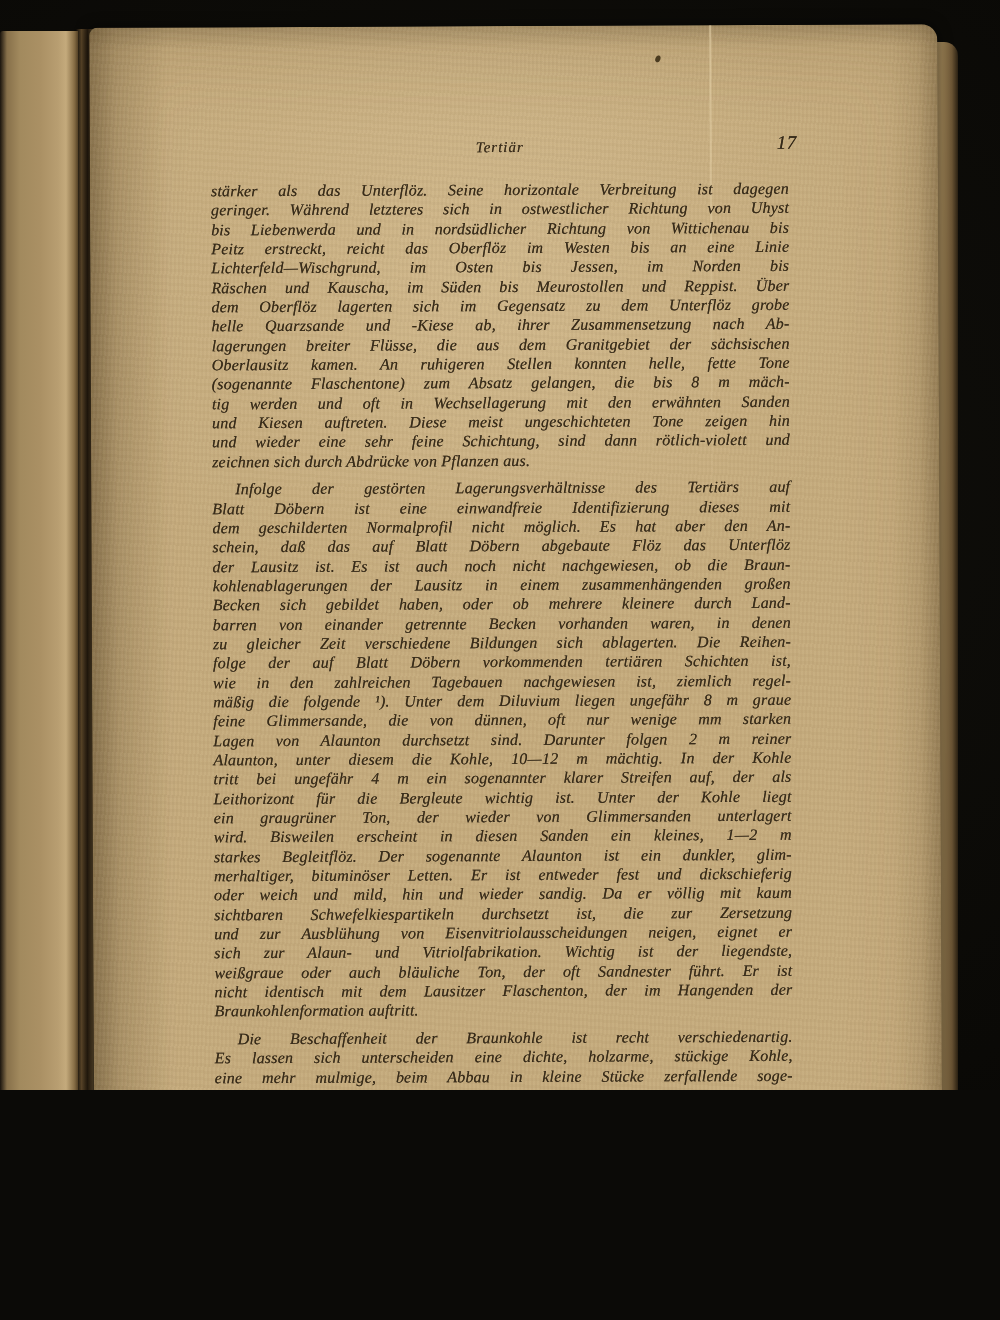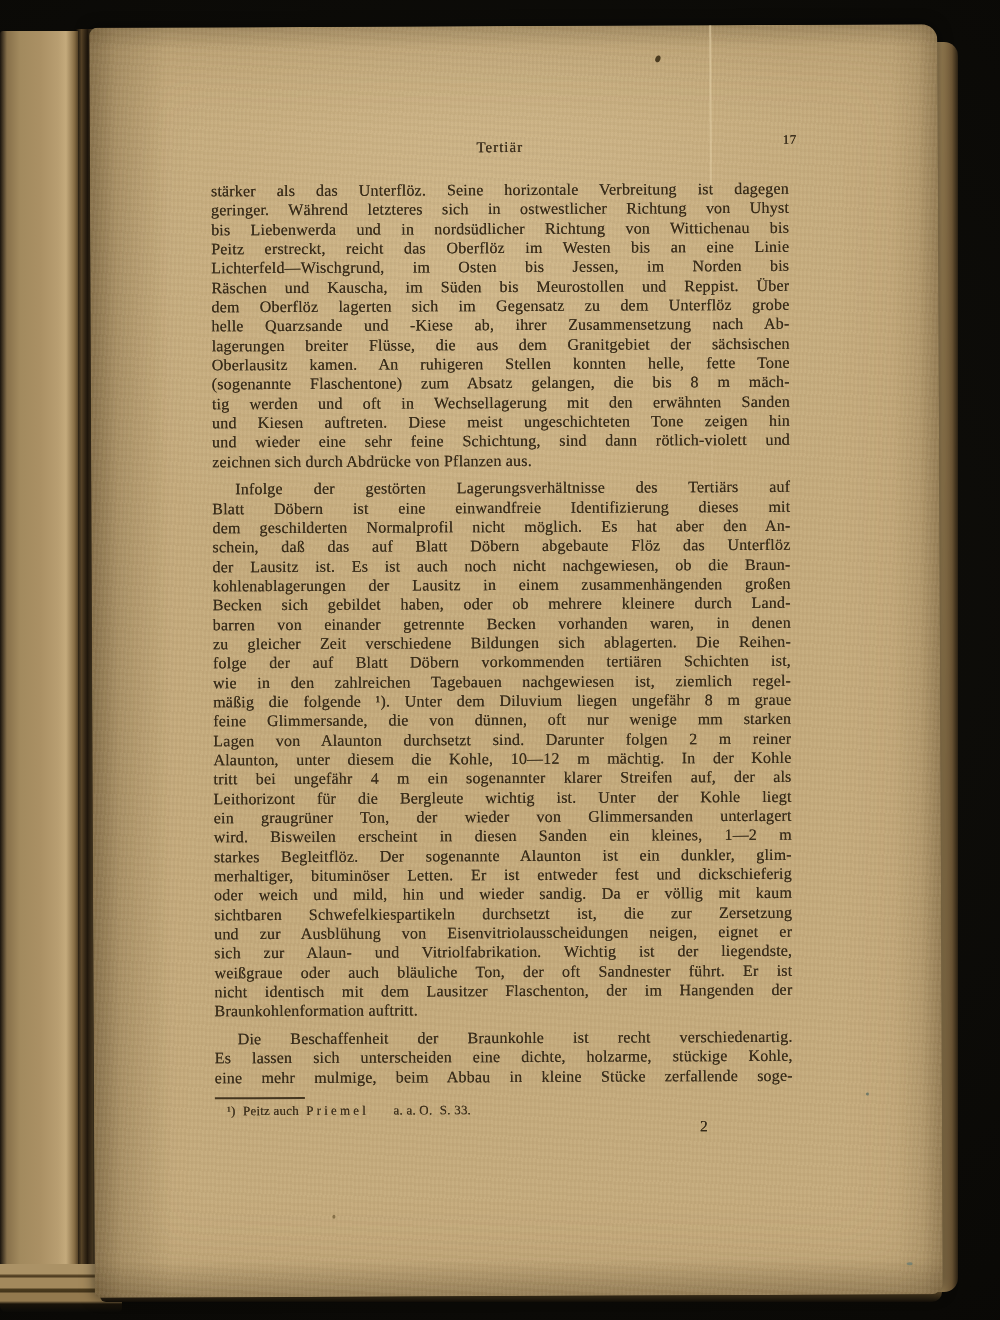--- a/index.html
+++ b/index.html
@@ -2,23 +2,23 @@
 <html><head>
 <meta charset="utf-8">
 <style>
   html, body { margin: 0; padding: 0; }
   body {
     width: 1000px; height: 1320px;
     background: #0b0a07;
     font-family: "Liberation Serif", "DejaVu Serif", serif;
     overflow: hidden;
   }
-  .stage { position: relative; width: 1000px; height: 1320px; background:
+  .stage { position: relative; width: 1000px; height: 1090px; background:
     radial-gradient(ellipse 120% 90% at 50% 45%, #11100c 0%, #0a0906 70%, #060504 100%);
-    overflow: hidden; }
+    overflow: hidden; font-style: italic; }
 
   
   .underpages-left {
     position: absolute; left: 0px; top: 31px; width: 78px; height: 1264px;
     background: linear-gradient(90deg,
       #1a140d 0px, #87704a 7px, #a28a5e 20px, #aa9064 40px,
       #b89e71 58px, #c4aa7c 66px, #8a7148 74px, #5a4629 78px);
     border-radius: 3px 0 0 3px;
   }
   
@@ -85,21 +85,21 @@
   .running-head {
     position: absolute; left: 121px; top: 113px; width: 578px; height: 24px;
   }
   .rh-title {
     display: block; text-align: center;
     font-size: 15px; letter-spacing: 1px; color: #3a2d1b;
     text-shadow: 0 0 0.5px rgba(58,45,27,0.85);
   }
   .rh-num {
     position: absolute; right: -8px; top: -6px;
-    font-size: 13px; color: #332818; letter-spacing: 0.5px;
+    font-size: 19px; color: #332818; letter-spacing: 0.5px;
     text-shadow: 0 0 0.5px rgba(51,40,24,0.9);
   }
   .textcol {
     position: absolute; left: 121px; top: 154px; width: 578px;
     font-size: 16px; line-height: 19.33px; color: #382c1a;
     letter-spacing: 0.2px;
     text-shadow: 0 0 0.55px rgba(56,44,26,0.85);
   }
   .paragraph + .paragraph { margin-top: 8.5px; }
   .line { text-align: justify; text-align-last: justify; }

